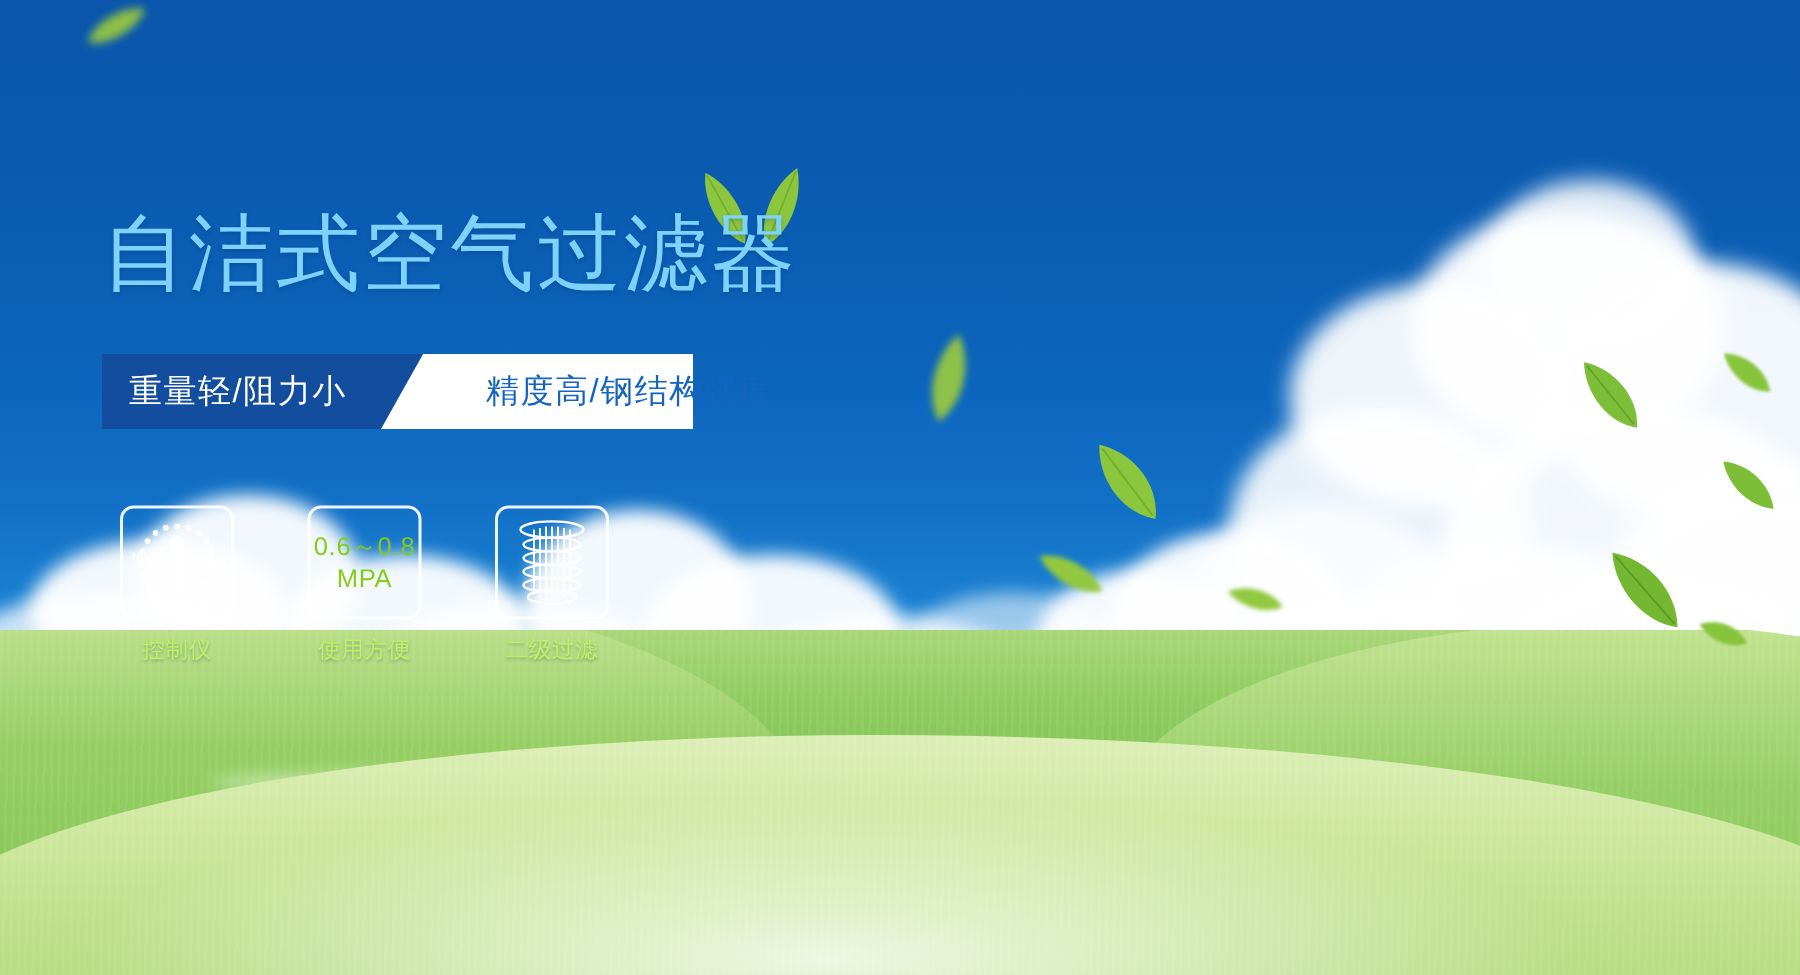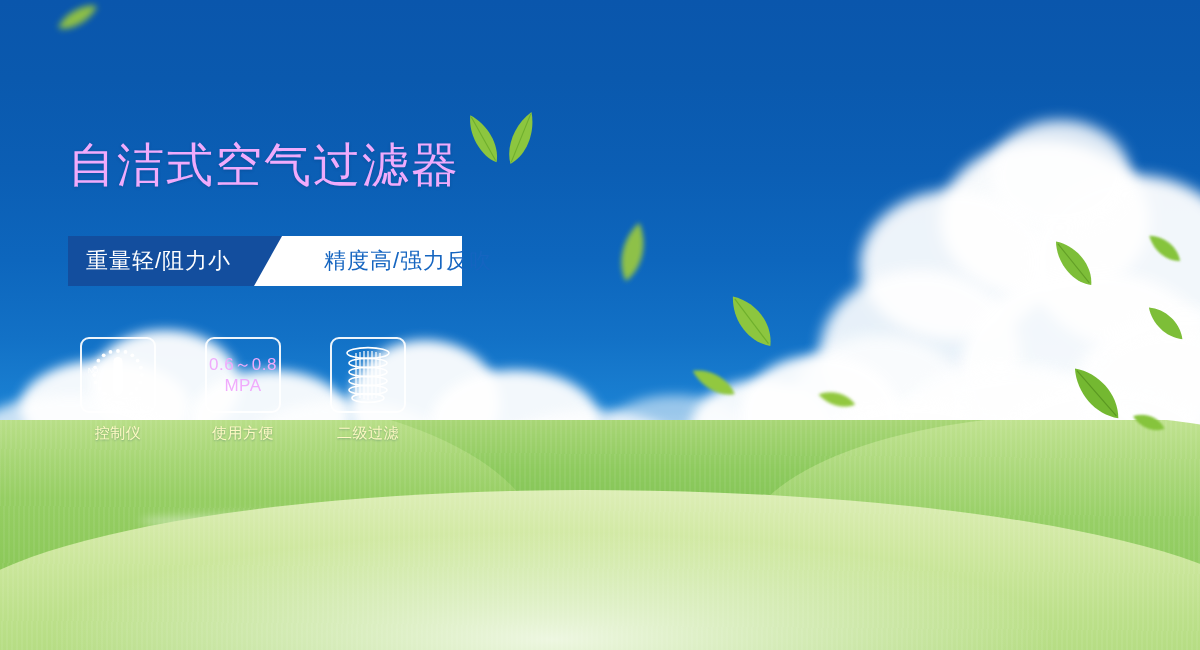--- a/index.html
+++ b/index.html
@@ -109,21 +109,21 @@
 
   
   .leaf { position:absolute; }
   .leaf svg { display:block; overflow:visible; }
 
   
   .content { position:absolute; left:0; top:0; width:1200px; height:650px; }
 
   #page-title {
     position:absolute; left:68px; top:140px;
-    font-size:47px; line-height:1.05; color:#f0abfc;
+    font-size:56px; line-height:1.05; color:#7dd3fc;
     font-weight:300; letter-spacing:2px;
     white-space:nowrap;
     text-shadow:0 1px 3px rgba(0,40,90,.25);
   }
 
   
   #slogan-badge {
     position:absolute; left:68px; top:236px;
     width:394px; height:50px;
   }
@@ -151,25 +151,25 @@
   .feature { position:absolute; top:0; width:76px; }
   .feature-box {
     width:76px; height:76px;
     border:2px solid rgba(255,255,255,.92);
     border-radius:9px;
     position:relative;
     display:flex; align-items:center; justify-content:center;
     text-align:center;
   }
   .feature-text {
-    color:#f0abfc; font-size:17px; line-height:21px; letter-spacing:.5px;
+    color:#84cc16; font-size:17px; line-height:21px; letter-spacing:.5px;
     font-weight:400;
   }
   .feature-label {
-    margin-top:11px; text-align:center; color:#fef9c3;
+    margin-top:11px; text-align:center; color:#bef264;
     font-size:15px; letter-spacing:.5px; white-space:nowrap;
     text-shadow:0 1px 2px rgba(0,50,100,.3);
   }
   .feature-label.wide { margin-left:-18px; width:112px; }
 
   .gauge { position:relative; width:66px; height:66px; }
 </style>
 </head>
 <body>
 
@@ -292,21 +292,21 @@
   </div>
 
   <div class="content">
 
     <div id="page-title">自洁式空气过滤器</div>
 
     <div id="slogan-badge">
       <div class="badge-dark"></div>
       <div class="badge-light"></div>
       <div class="badge-text-a">重量轻/阻力小</div>
-      <div class="badge-text-b">精度高/强力反吹</div>
+      <div class="badge-text-b">精度高/钢结构强度</div>
     </div>
 
     <div id="features">
 
       <div class="feature" style="left:0px;">
         <div class="feature-box">
           <div class="gauge">
             <svg width="66" height="66" viewBox="0 0 66 66">
               <g fill="#ffffff">
                 <circle cx="33" cy="9" r="1.9"></circle>

